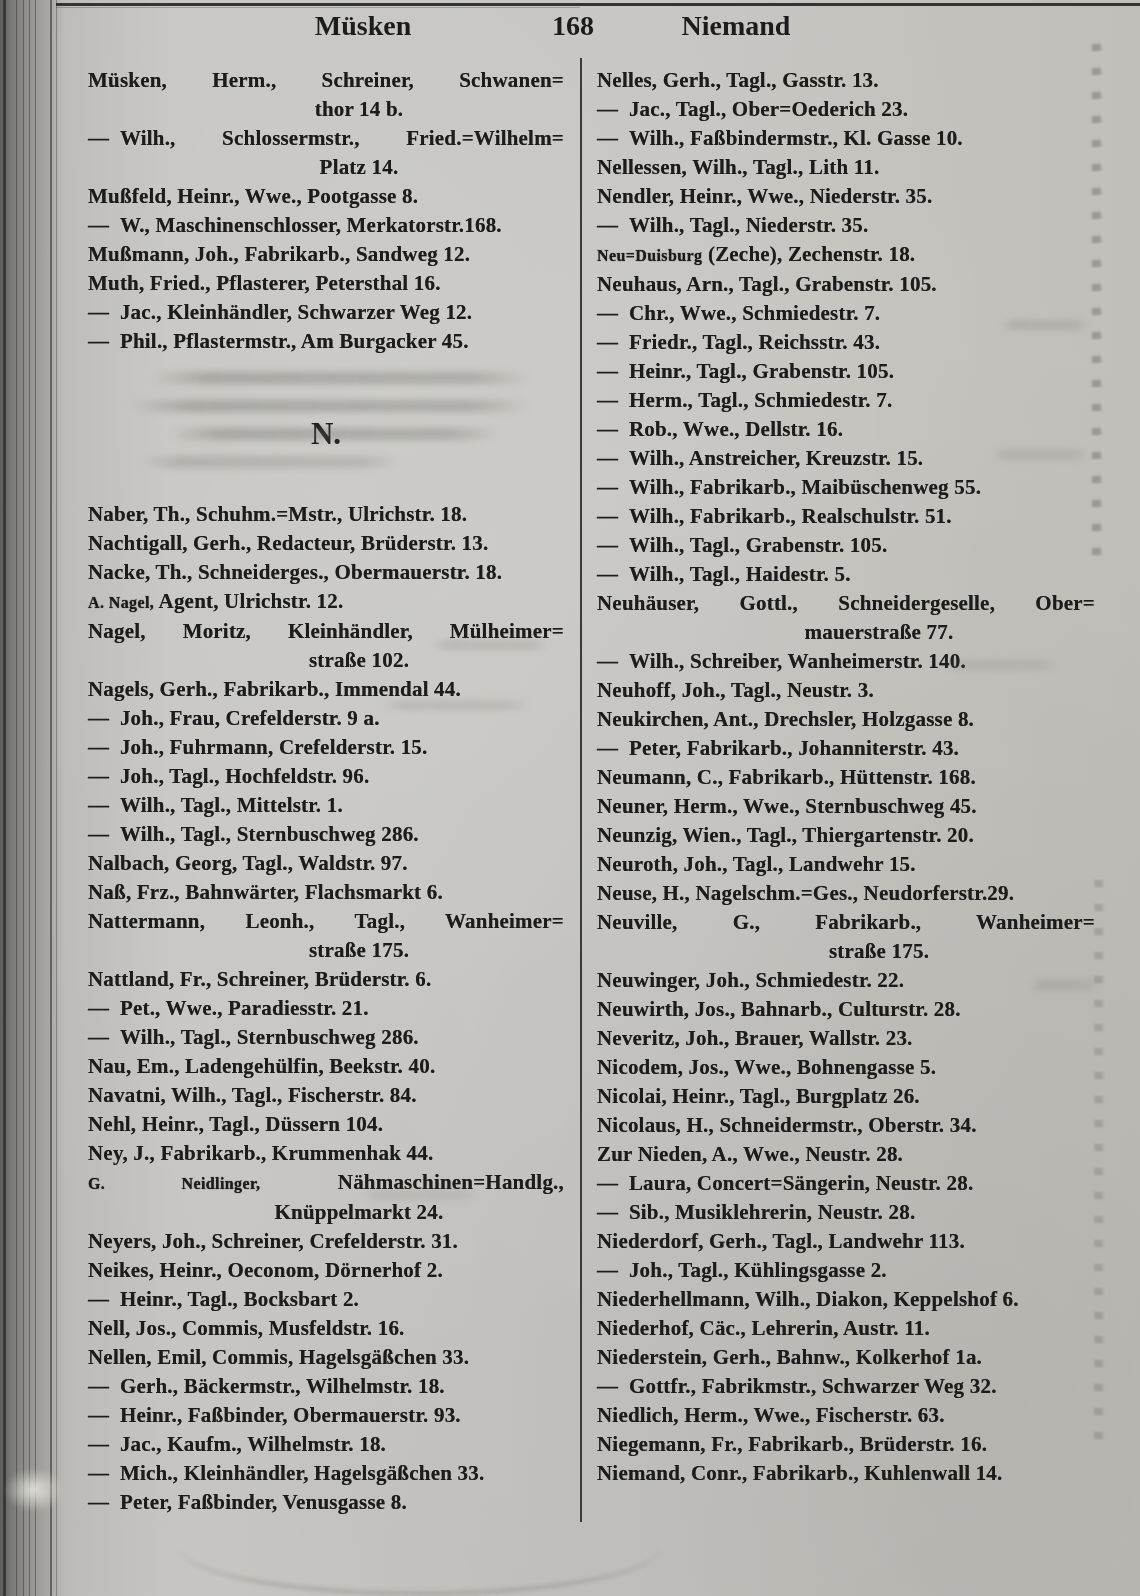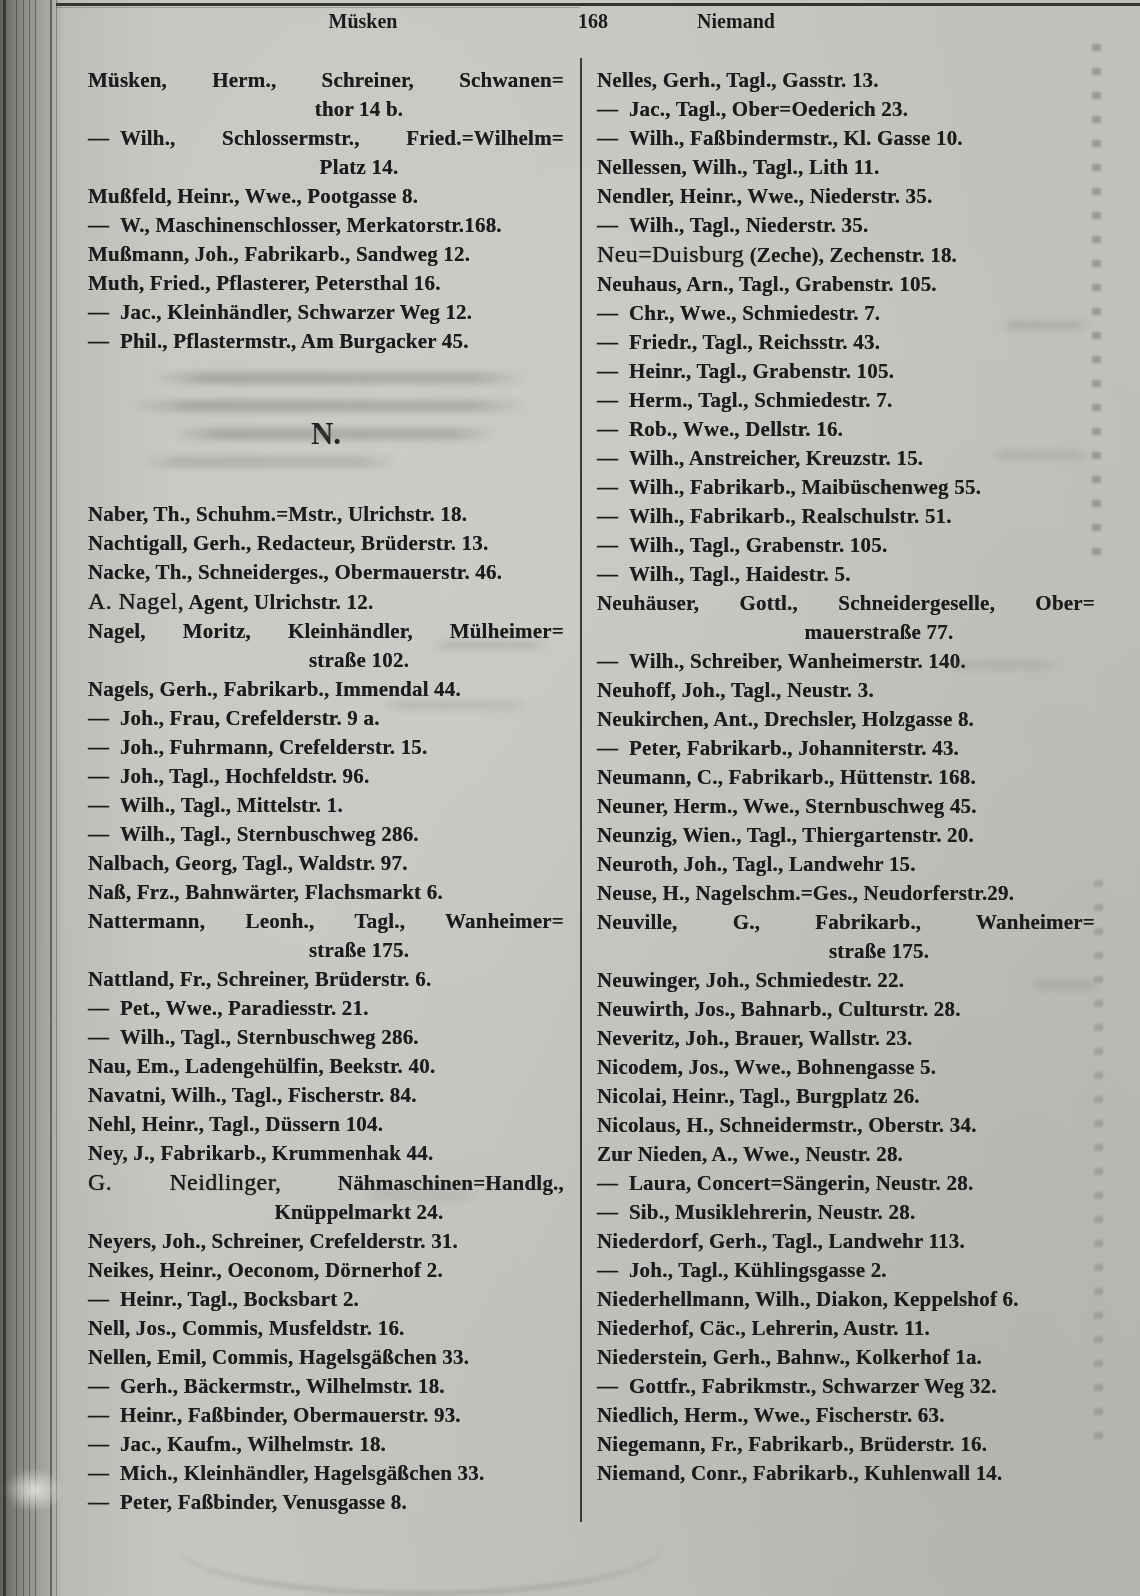--- a/index.html
+++ b/index.html
@@ -19,37 +19,37 @@
   .binding i{position:absolute;top:0;bottom:0;background:rgba(42,42,40,0.45);}
   .bl1{left:3px;width:3px;background:rgba(30,30,28,0.65)!important;}
   .bl2{left:16px;width:1px;}
   .bl3{left:23px;width:1px;}
   .bl4{left:29px;width:1px;}
   .bl5{left:35px;width:1px;}
   .bl6{left:50px;width:2px;background:rgba(40,40,38,0.55)!important;}
   .bl7{left:56px;width:1px;background:rgba(40,40,38,0.35)!important;}
   .top-rule{position:absolute;left:56px;right:0;top:3px;height:3px;background:#343432;}
   .top-rule-echo{position:absolute;left:56px;top:7px;width:46%;height:1px;background:rgba(52,52,50,0.28);}
-  .running-head{position:absolute;top:10px;left:0;right:0;height:32px;font-size:20px;font-weight:bold;}
+  .running-head{position:absolute;top:10px;left:0;right:0;height:32px;font-size:28px;font-weight:bold;}
   .running-head span{position:absolute;transform:translateX(-50%);white-space:nowrap;}
   .guide-left{left:363px;}
-  .pagenum{left:573px;margin-left:20px;}
+  .pagenum{left:573px;}
   .guide-right{left:736px;}
   .col-divider{position:absolute;left:580px;top:58px;height:1464px;width:2px;background:#3a3a38;}
   .col{position:absolute;top:66px;}
   .col.left{left:88px;width:476px;}
   .col.right{left:597px;width:498px;}
   .entry{margin:0;padding:0;}
   .line{
     line-height:29px;font-size:21px;font-weight:bold;white-space:nowrap;
     letter-spacing:0.2px;text-shadow:0 0 0.5px rgba(25,25,23,0.65);
   }
   .line.just{white-space:normal;text-align:justify;text-align-last:justify;text-justify:inter-word;}
   .line.cont{padding-left:66px;text-align:center;}
-  .lead{font-weight:normal;font-size:24px;letter-spacing:0.4px;text-shadow:0 0 1px rgba(15,15,13,0.9);}
+  .lead{font-weight:bold;font-size:16px;letter-spacing:0.4px;text-shadow:0 0 1px rgba(15,15,13,0.9);}
   .section-head{margin-top:58px;margin-bottom:46px;text-align:center;font-size:31px;font-weight:bold;line-height:40px;}
   .ghost{position:absolute;filter:blur(3px);border-radius:6px;
     background:linear-gradient(90deg, rgba(105,105,101,0) 0%, rgba(105,105,101,0.34) 15%, rgba(105,105,101,0.30) 85%, rgba(105,105,101,0) 100%);}
   .edge-ticks{position:absolute;width:9px;filter:blur(1px);
     background:repeating-linear-gradient(180deg, rgba(55,55,52,0.5) 0 7px, rgba(55,55,52,0) 7px 24px);}
   .curl{position:absolute;left:180px;top:1548px;width:480px;height:44px;
     border-bottom:3px solid rgba(80,80,76,0.30);border-radius:0 0 50% 50%/0 0 100% 100%;filter:blur(2px);}
   .scuff{position:absolute;left:4px;top:1468px;width:60px;height:44px;filter:blur(2px);
     background:radial-gradient(closest-side, rgba(236,236,231,0.85), rgba(236,236,231,0));}
 </style>
@@ -110,21 +110,21 @@
       </div>
     <div class="section-head">N.</div>
     <div id="left-bottom">
         <div class="entry">
           <div class="line">Naber, Th., Schuhm.=Mstr., Ulrichstr. 18.</div>
         </div>
         <div class="entry">
           <div class="line">Nachtigall, Gerh., Redacteur, Brüderstr. 13.</div>
         </div>
         <div class="entry">
-          <div class="line">Nacke, Th., Schneiderges., Obermauerstr. 46.</div>
+          <div class="line">Nacke, Th., Schneiderges., Obermauerstr. 18.</div>
         </div>
         <div class="entry">
           <div class="line"><span class="lead">A. Nagel,</span> Agent, Ulrichstr. 12.</div>
         </div>
         <div class="entry">
           <div class="line just">Nagel, Moritz, Kleinhändler, Mülheimer=</div>
           <div class="line cont">straße 102.</div>
         </div>
         <div class="entry">
           <div class="line">Nagels, Gerh., Fabrikarb., Immendal 44.</div>

